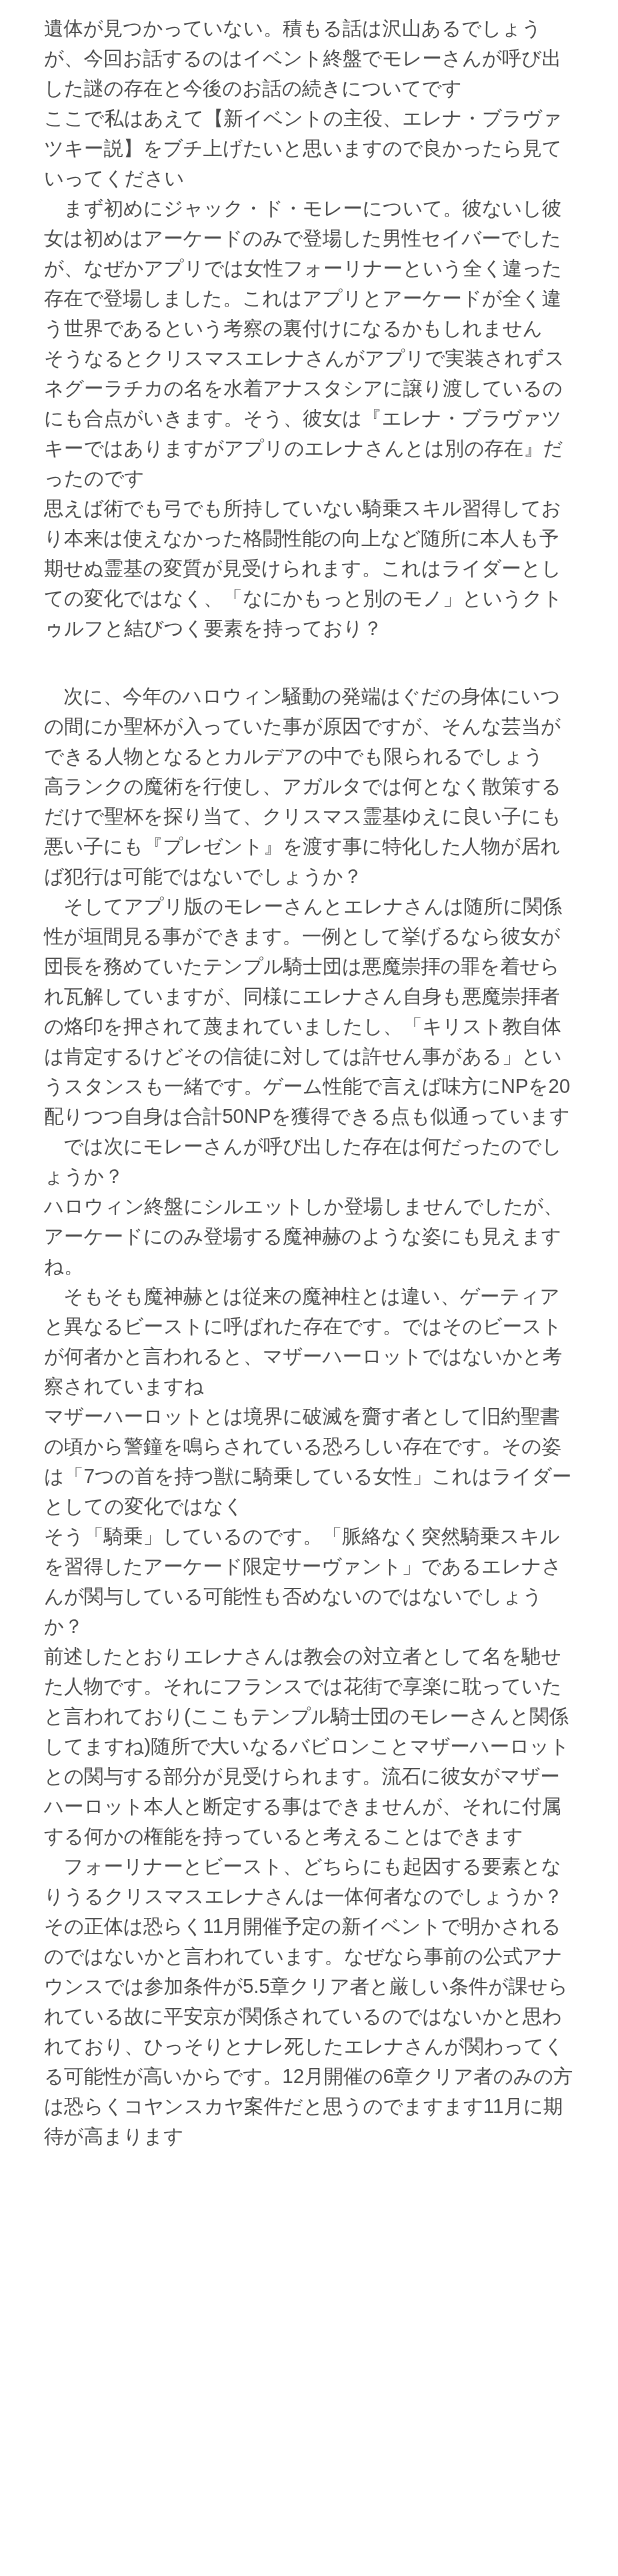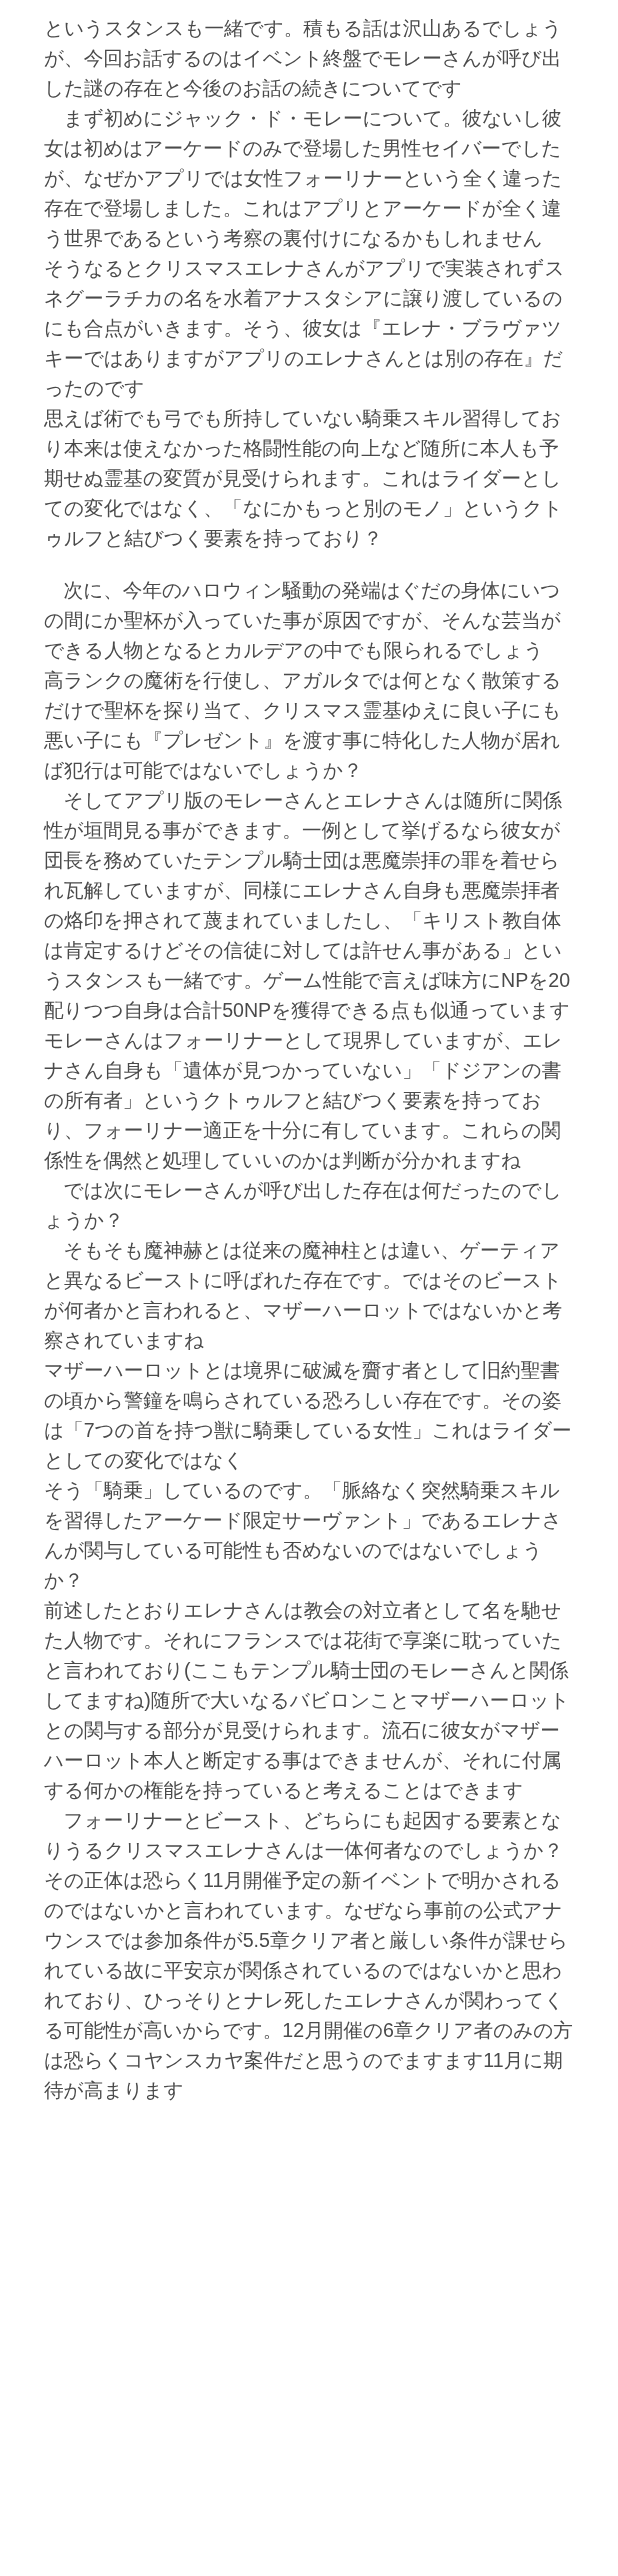--- a/index.html
+++ b/index.html
@@ -16,37 +16,38 @@
     top:13.4px;left:44px;
     width:531px;
     color:#4a4a4a;
     font-size:19.6px;
     line-height:30px;
     letter-spacing:0px;
     text-align:left;
     overflow-wrap:break-word;
   }
   .article p{margin:0;padding:0;}
-  .article p.gap-above{margin-top:22px;}
+  .article p.gap-above{margin-top:38px;}
 </style>
 </head>
 <body>
 
 <div class="page">
 
   <div class="article">
-    <p>というスタンスも一緒です。積もる話は沢山あるでしょうが、今回お話するのはイベント終盤でモレーさんが呼び出した謎の存在と今後のお話の続きについてです</p>
+    <p>遺体が見つかっていない。積もる話は沢山あるでしょうが、今回お話するのはイベント終盤でモレーさんが呼び出した謎の存在と今後のお話の続きについてです</p>
+    <p>ここで私はあえて【新イベントの主役、エレナ・ブラヴァツキー説】をブチ上げたいと思いますので良かったら見ていってください</p>
     <p>　まず初めにジャック・ド・モレーについて。彼ないし彼女は初めはアーケードのみで登場した男性セイバーでしたが、なぜかアプリでは女性フォーリナーという全く違った存在で登場しました。これはアプリとアーケードが全く違う世界であるという考察の裏付けになるかもしれません</p>
     <p>そうなるとクリスマスエレナさんがアプリで実装されずスネグーラチカの名を水着アナスタシアに譲り渡しているのにも合点がいきます。そう、彼女は『エレナ・ブラヴァツキーではありますがアプリのエレナさんとは別の存在』だったのです</p>
     <p>思えば術でも弓でも所持していない騎乗スキル習得しており本来は使えなかった格闘性能の向上など随所に本人も予期せぬ霊基の変質が見受けられます。これはライダーとしての変化ではなく、「なにかもっと別のモノ」というクトゥルフと結びつく要素を持っており？</p>
     <p class="gap-above">　次に、今年のハロウィン騒動の発端はぐだの身体にいつの間にか聖杯が入っていた事が原因ですが、そんな芸当ができる人物となるとカルデアの中でも限られるでしょう</p>
     <p>高ランクの魔術を行使し、アガルタでは何となく散策するだけで聖杯を探り当て、クリスマス霊基ゆえに良い子にも悪い子にも『プレゼント』を渡す事に特化した人物が居れば犯行は可能ではないでしょうか？</p>
     <p>　そしてアプリ版のモレーさんとエレナさんは随所に関係性が垣間見る事ができます。一例として挙げるなら彼女が団長を務めていたテンプル騎士団は悪魔崇拝の罪を着せられ瓦解していますが、同様にエレナさん自身も悪魔崇拝者の烙印を押されて蔑まれていましたし、「キリスト教自体は肯定するけどその信徒に対しては許せん事がある」というスタンスも一緒です。ゲーム性能で言えば味方にNPを20配りつつ自身は合計50NPを獲得できる点も似通っています</p>
-    <p>モレーさんはフォーリナーとして現界していますが、エレナさん自身も「遺体が見つかっていない」「ドジアンの書の所有者」というクトゥルフと結びつく要素を持っており、フォーリナー適正を十分に有しています。これらの関係性を偶然と処理していいのかは判断が分かれますね</p>
     <p>　では次にモレーさんが呼び出した存在は何だったのでしょうか？</p>
+    <p>ハロウィン終盤にシルエットしか登場しませんでしたが、アーケードにのみ登場する魔神赫のような姿にも見えますね。</p>
     <p>　そもそも魔神赫とは従来の魔神柱とは違い、ゲーティアと異なるビーストに呼ばれた存在です。ではそのビーストが何者かと言われると、マザーハーロットではないかと考察されていますね</p>
     <p>マザーハーロットとは境界に破滅を齎す者として旧約聖書の頃から警鐘を鳴らされている恐ろしい存在です。その姿は「7つの首を持つ獣に騎乗している女性」これはライダーとしての変化ではなく</p>
     <p>そう「騎乗」しているのです。「脈絡なく突然騎乗スキルを習得したアーケード限定サーヴァント」であるエレナさんが関与している可能性も否めないのではないでしょうか？</p>
     <p>前述したとおりエレナさんは教会の対立者として名を馳せた人物です。それにフランスでは花街で享楽に耽っていたと言われており(ここもテンプル騎士団のモレーさんと関係してますね)随所で大いなるバビロンことマザーハーロットとの関与する部分が見受けられます。流石に彼女がマザーハーロット本人と断定する事はできませんが、それに付属する何かの権能を持っていると考えることはできます</p>
     <p>　フォーリナーとビースト、どちらにも起因する要素となりうるクリスマスエレナさんは一体何者なのでしょうか？</p>
     <p>その正体は恐らく11月開催予定の新イベントで明かされるのではないかと言われています。なぜなら事前の公式アナウンスでは参加条件が5.5章クリア者と厳しい条件が課せられている故に平安京が関係されているのではないかと思われており、ひっそりとナレ死したエレナさんが関わってくる可能性が高いからです。12月開催の6章クリア者のみの方は恐らくコヤンスカヤ案件だと思うのでますます11月に期待が高まります</p>
 
   </div>
 
 </div>

